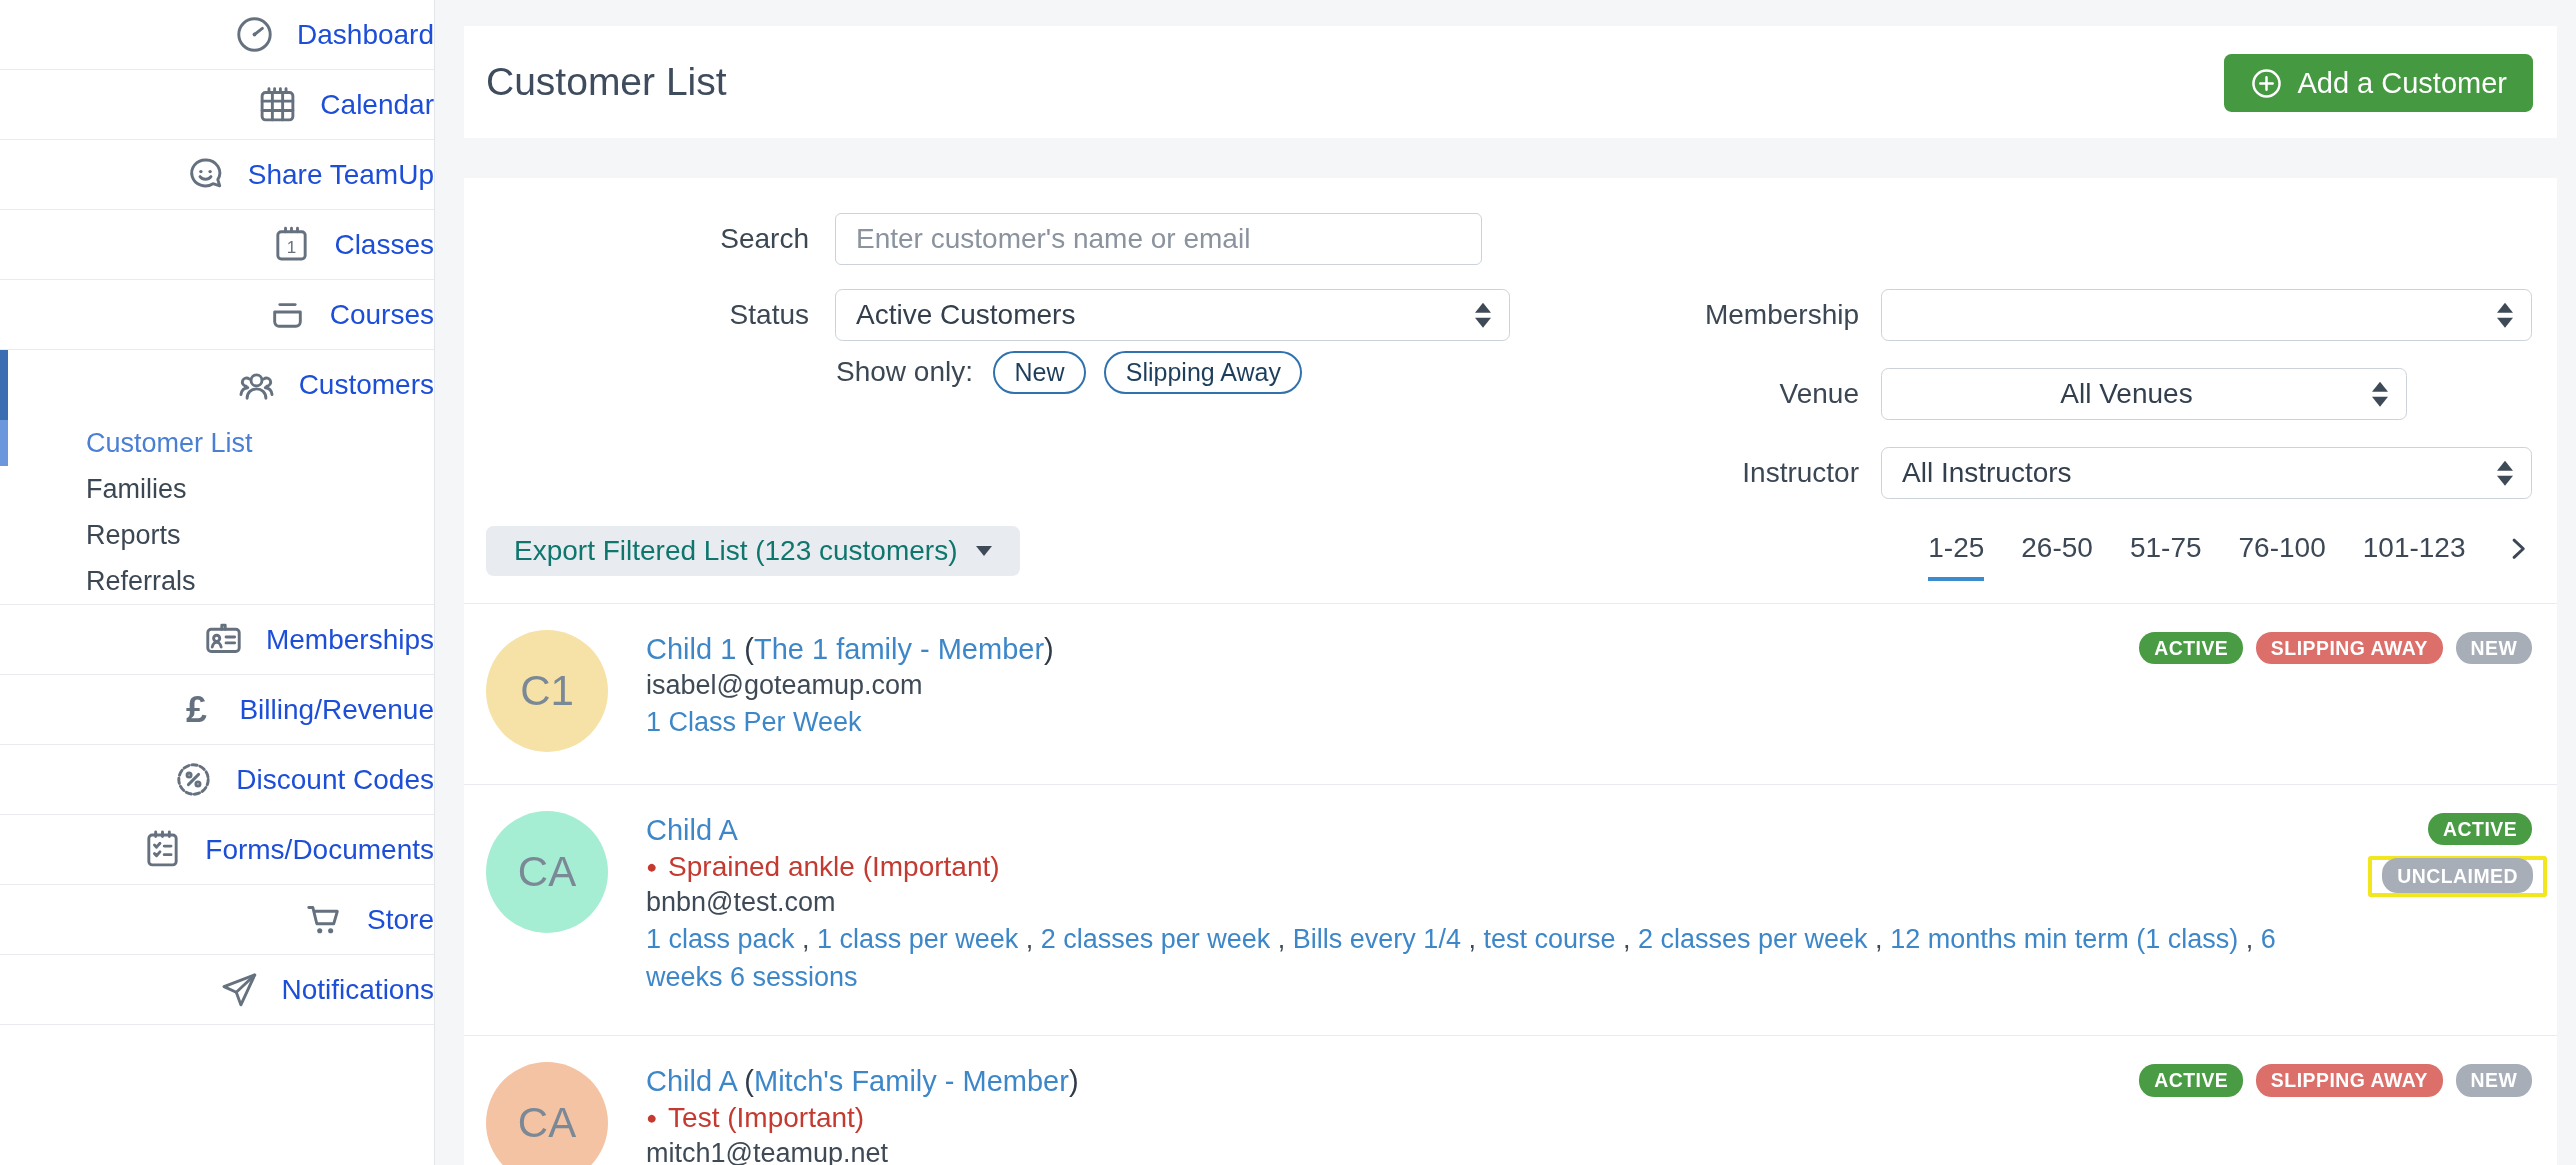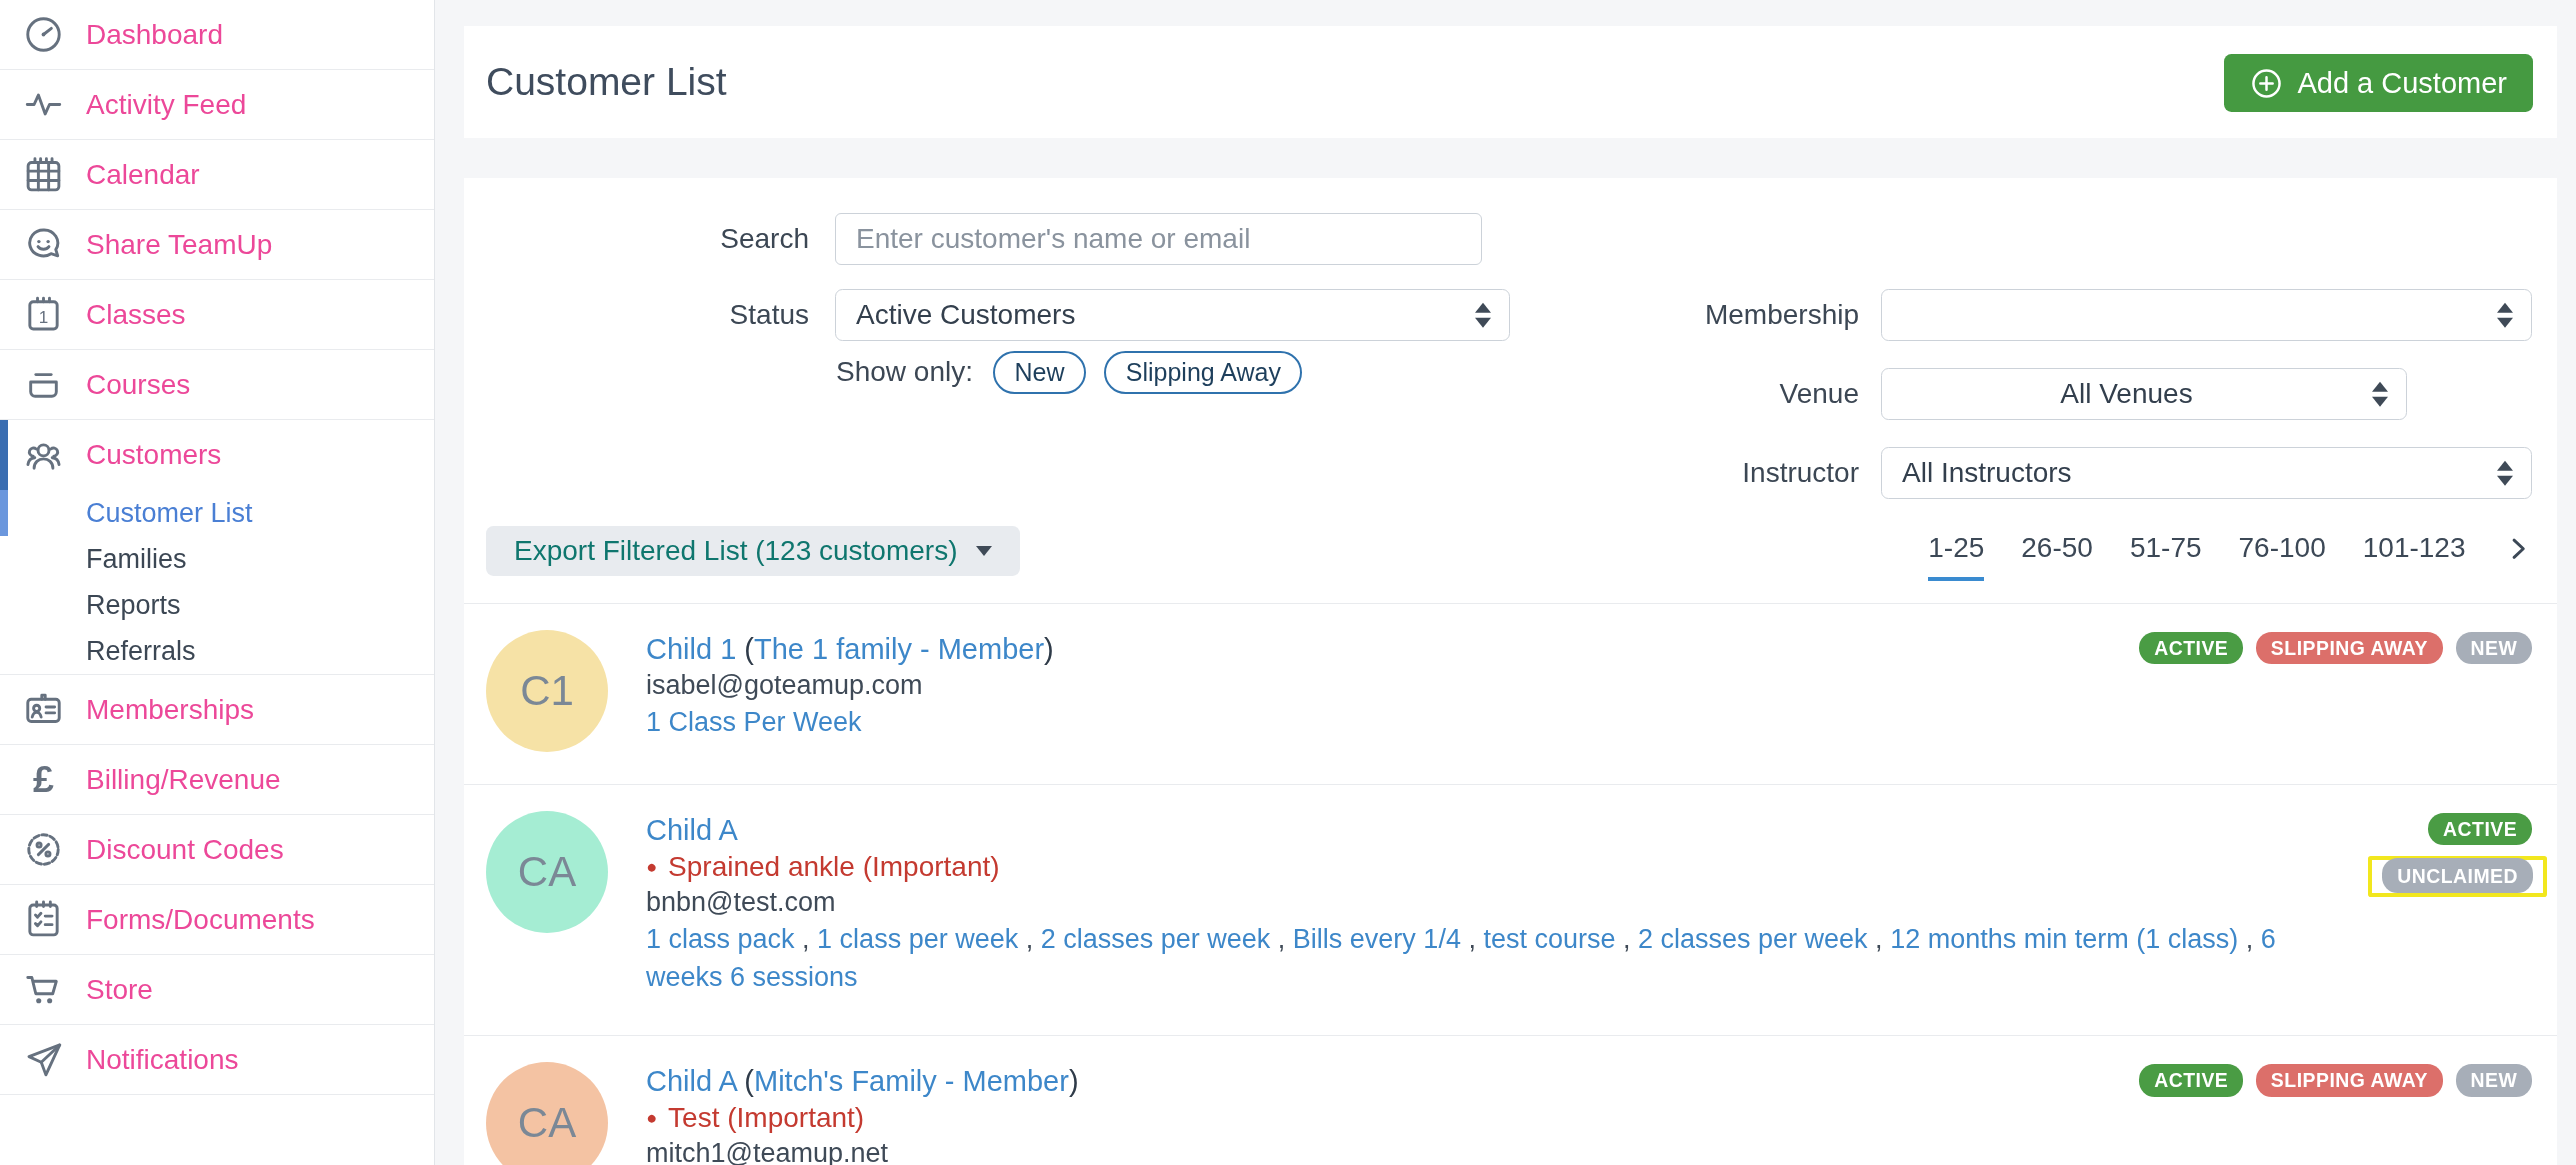--- a/index.html
+++ b/index.html
@@ -10,21 +10,21 @@
     color:#3e4a5a;
   }
   
   .sidebar{
     position:absolute;left:0;top:0;width:435px;height:1165px;
     background:#ffffff;border-right:0.9px solid #e2e5e9;box-sizing:border-box;
   }
   .side-item{
     position:relative;display:flex;align-items:center;height:70px;
     padding-left:23px;box-sizing:border-box;border-bottom:0.9px solid #e9ebee;
-    font-size:28px;color:#ec4899;cursor:pointer;
+    font-size:28px;color:#1d4ed8;cursor:pointer;justify-content:flex-end;
   }
   .side-item.has-children{border-bottom:none;}
   .side-item .s-icon{width:41px;height:41px;flex:0 0 41px;display:flex;align-items:center;justify-content:center;}
   .side-item .s-icon svg{width:41px;height:41px;stroke:#66717f;fill:none;stroke-width:1.7;stroke-linecap:round;stroke-linejoin:round;}
   .s-icon .fill{fill:#66717f;stroke:none;}
   .s-icon .tfill{fill:#66717f;stroke:none;font-family:"Liberation Sans",sans-serif;}
   .side-item .s-label{margin-left:22px;}
   .side-item.active::before{
     content:"";position:absolute;left:0;top:0;bottom:0;width:8.3px;background:#3a6db1;
   }
@@ -137,28 +137,20 @@
             <circle cx="12" cy="12" r="9.2"></circle>
             <path d="M12 12 L16.6 8.4"></path>
             <circle class="fill" cx="12" cy="12" r="1.1"></circle>
           </svg>
         </span>
         <span class="s-label">Dashboard</span>
       </div>
       <div class="side-item">
         <span class="s-icon">
           <svg viewBox="0 0 24 24">
-            <path d="M2.5 12 h4 l2.5 -5.5 l4 11 l2.5 -5.5 h6"></path>
-          </svg>
-        </span>
-        <span class="s-label">Activity Feed</span>
-      </div>
-      <div class="side-item">
-        <span class="s-icon">
-          <svg viewBox="0 0 24 24">
             <rect x="3" y="5" width="18" height="16" rx="2"></rect>
             <path d="M3 10 h18 M3 15.5 h18 M9 5 v16 M15 5 v16 M7 2.8 v2 M10.3 2.8 v2 M13.7 2.8 v2 M17 2.8 v2"></path>
           </svg>
         </span>
         <span class="s-label">Calendar</span>
       </div>
       <div class="side-item">
         <span class="s-icon">
           <svg viewBox="0 0 24 24">
             <path d="M12 3.5 a8 7.6 0 1 0 4.4 13.9 l3.9 1.2 -1.1 -3.6 A8 7.6 0 0 0 12 3.5 z"></path>

